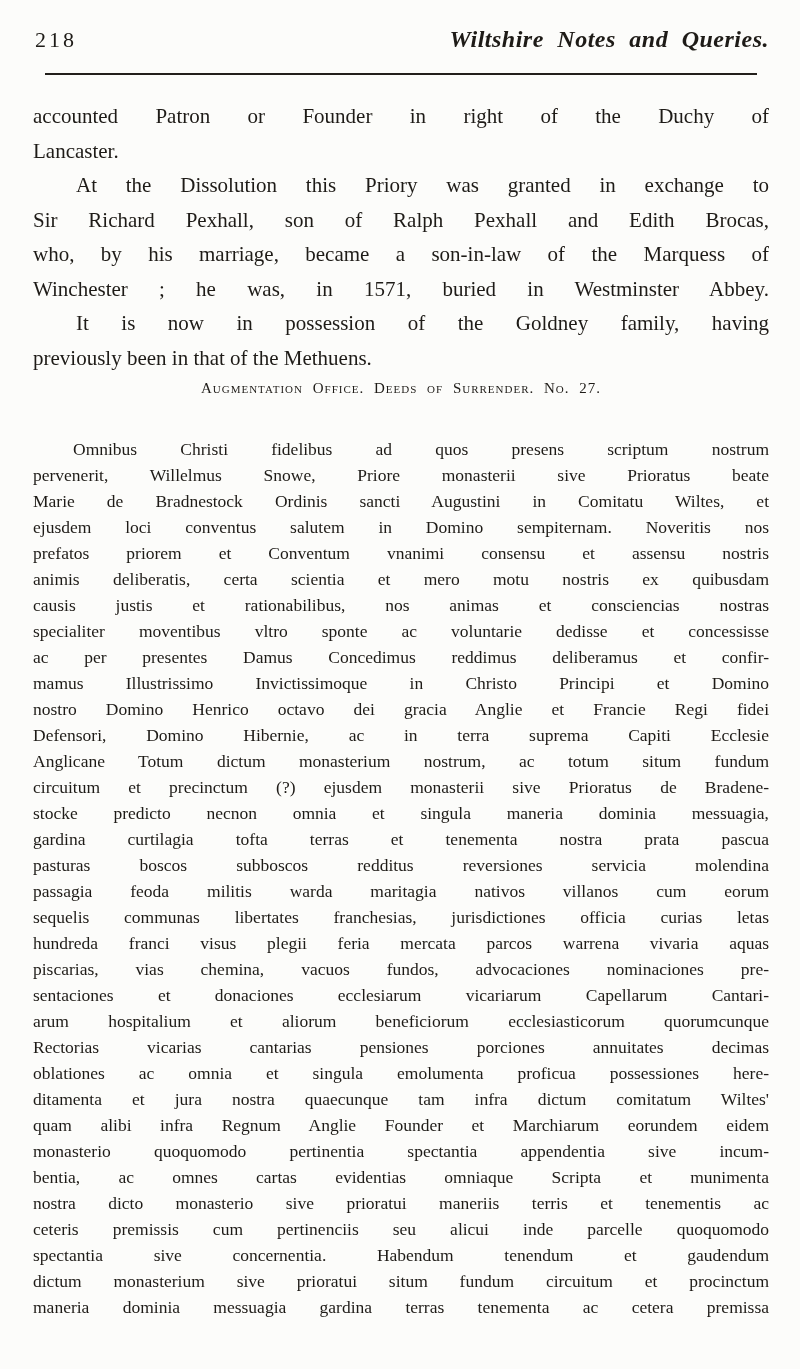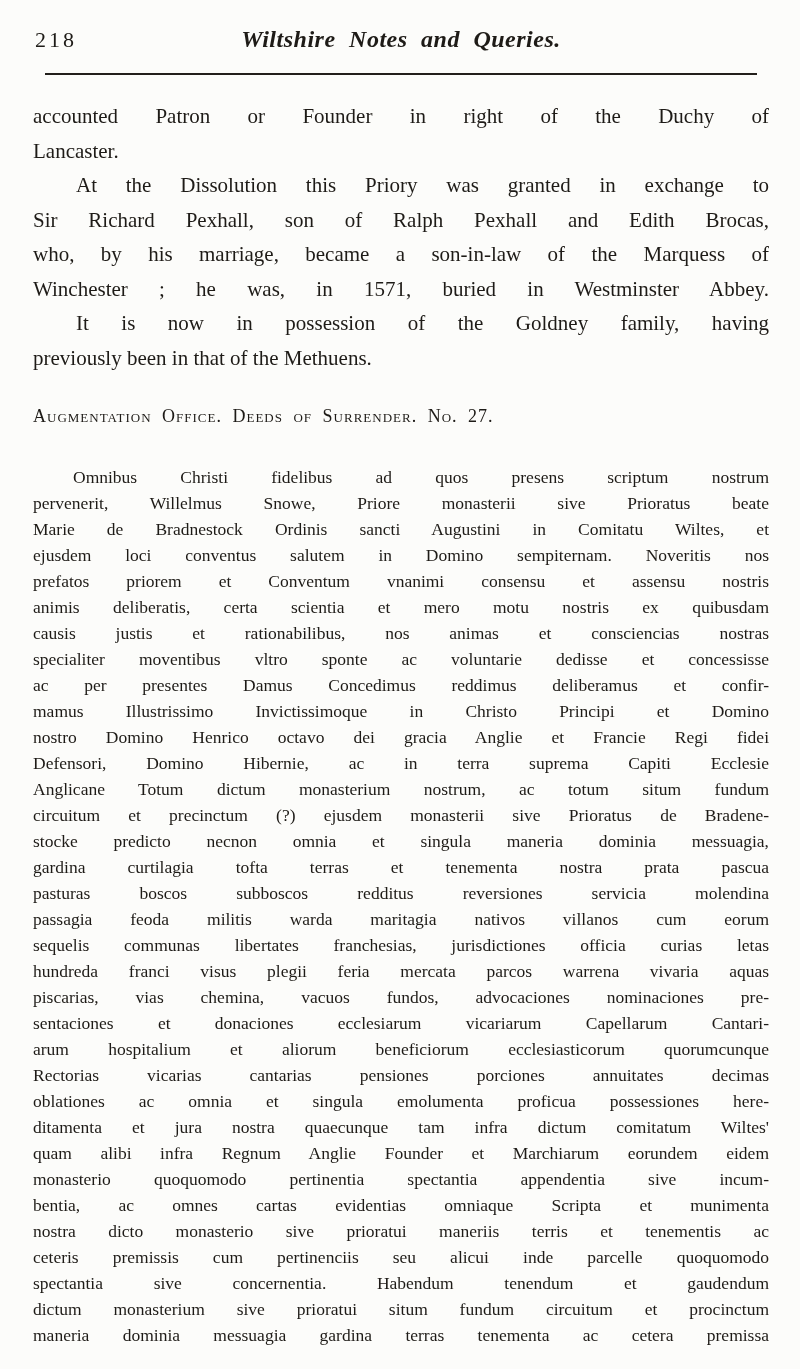--- a/index.html
+++ b/index.html
@@ -29,21 +29,21 @@
   }
   .pagenum {
     position: absolute;
     left: 2px;
     top: 27px;
     font-size: 22px;
     letter-spacing: 3px;
     font-weight: 500;
   }
   .running-title {
-    text-align: center;
+    text-align: right;
     font-style: italic;
     font-weight: bold;
     font-size: 24px;
     word-spacing: 7px;
     letter-spacing: 0.5px;
   }
   .rule {
     border: none;
     border-top: 2.5px solid #221f1b;
     margin: 15px 12px 0 12px;
@@ -60,23 +60,24 @@
   }
   .iline.left {
     text-align: right;
     text-align-last: left;
   }
   .iline.ind {
     text-indent: 43px;
   }
   
   .section-heading {
-    margin-top: 28px;
+    margin-top: 0;
+    text-align: center;
     font-variant: small-caps;
-    font-size: 18px;
+    font-size: 15px;
     letter-spacing: 1px;
     word-spacing: 5px;
     line-height: 26px;
   }
   
   .latin-block {
     margin-top: 35px;
     font-size: 17.5px;
     line-height: 26px;
   }

